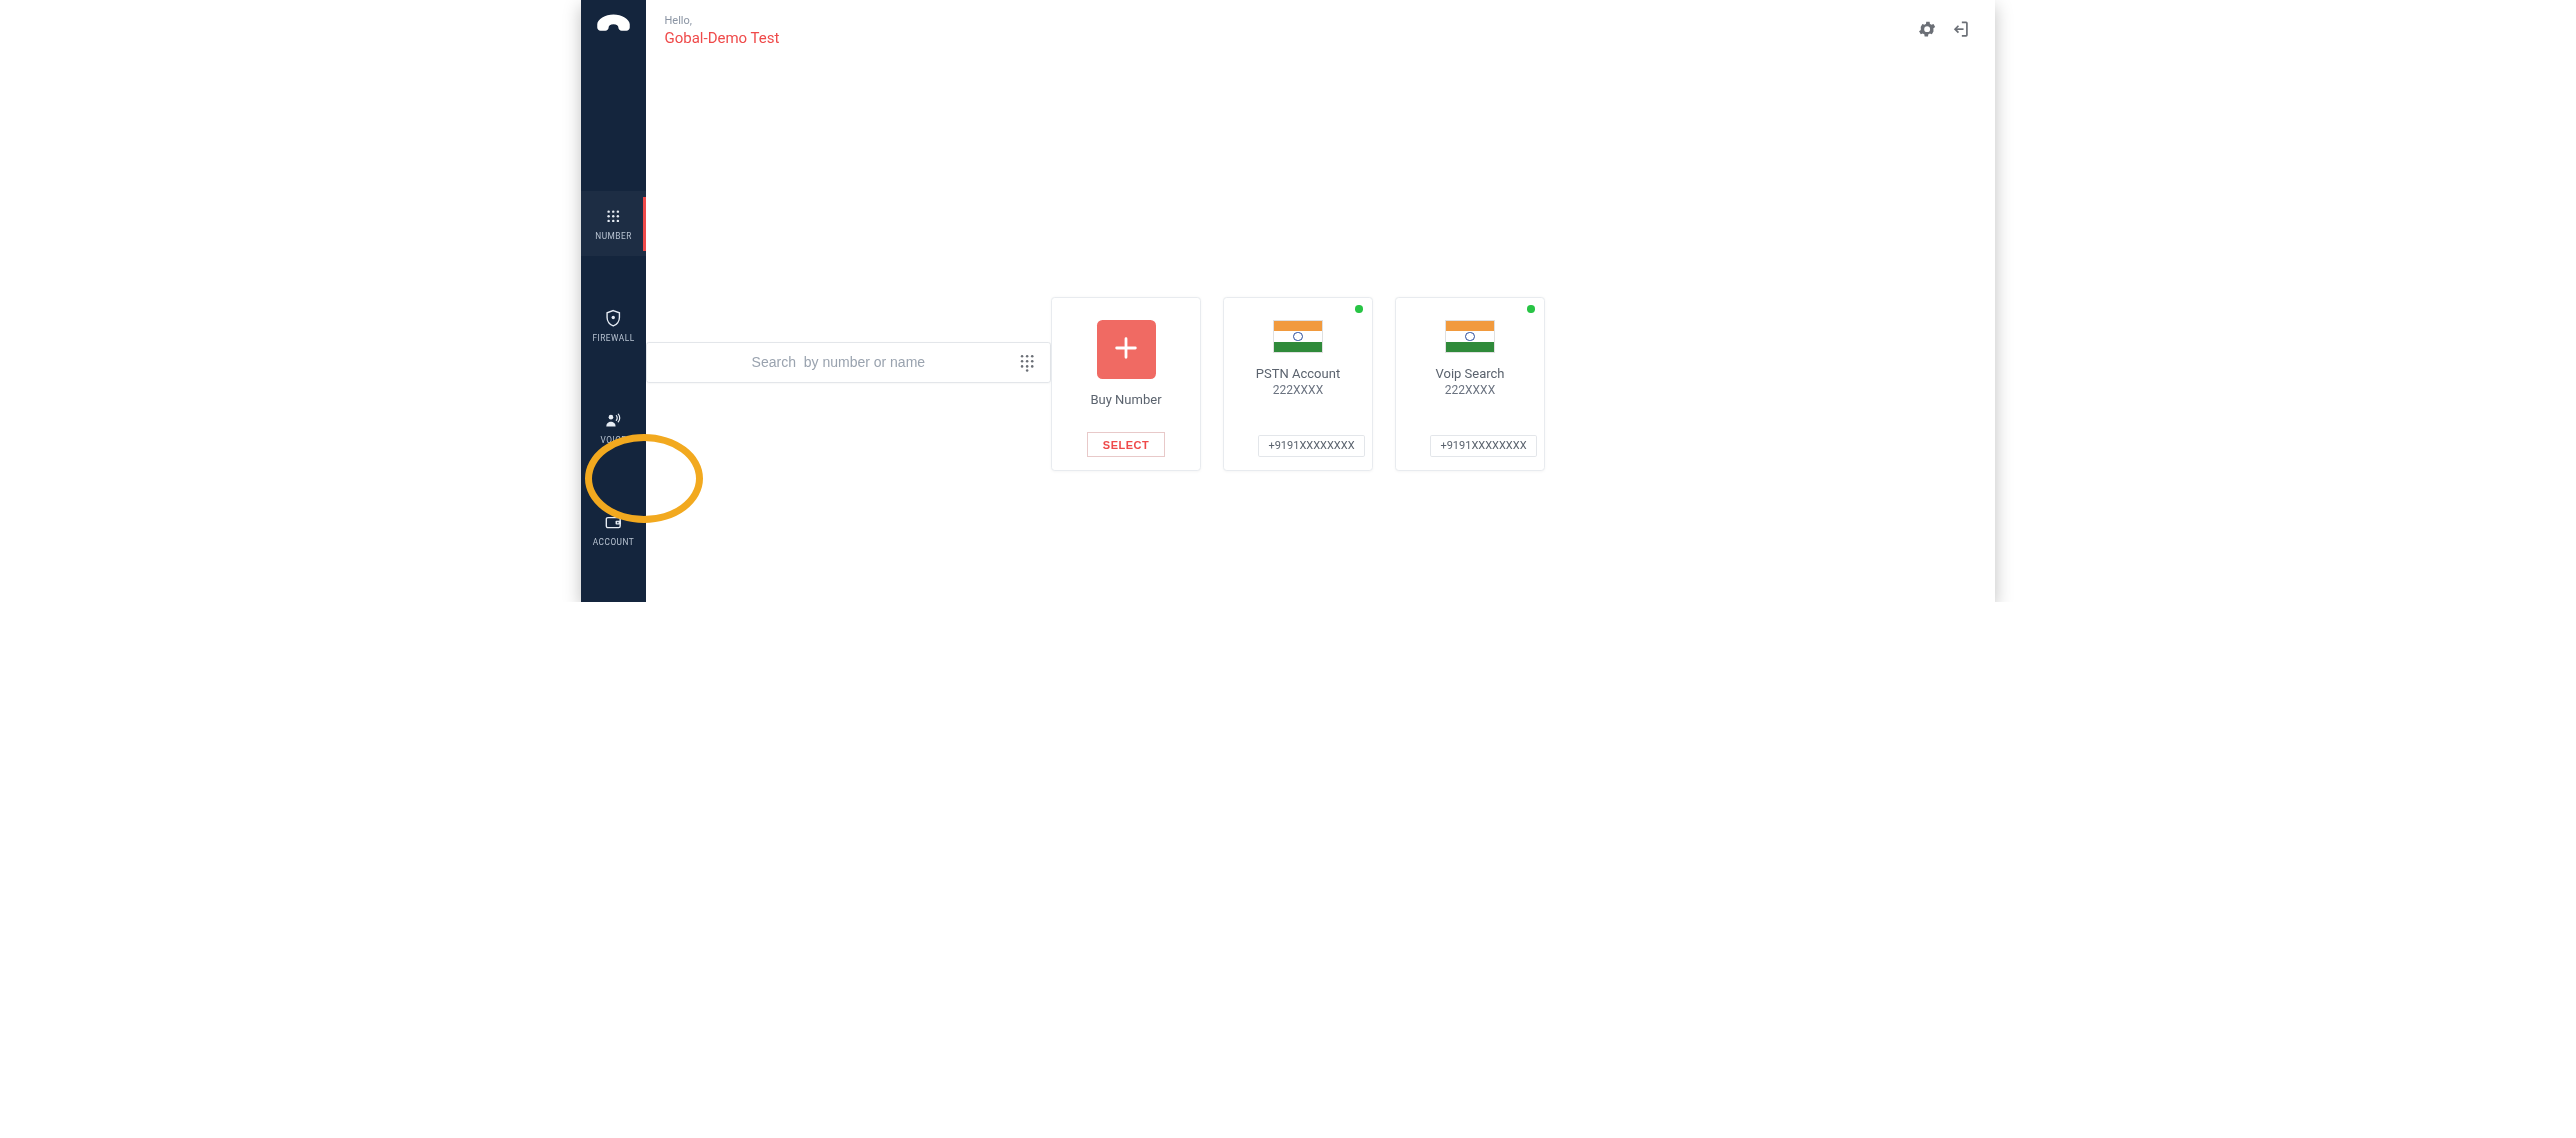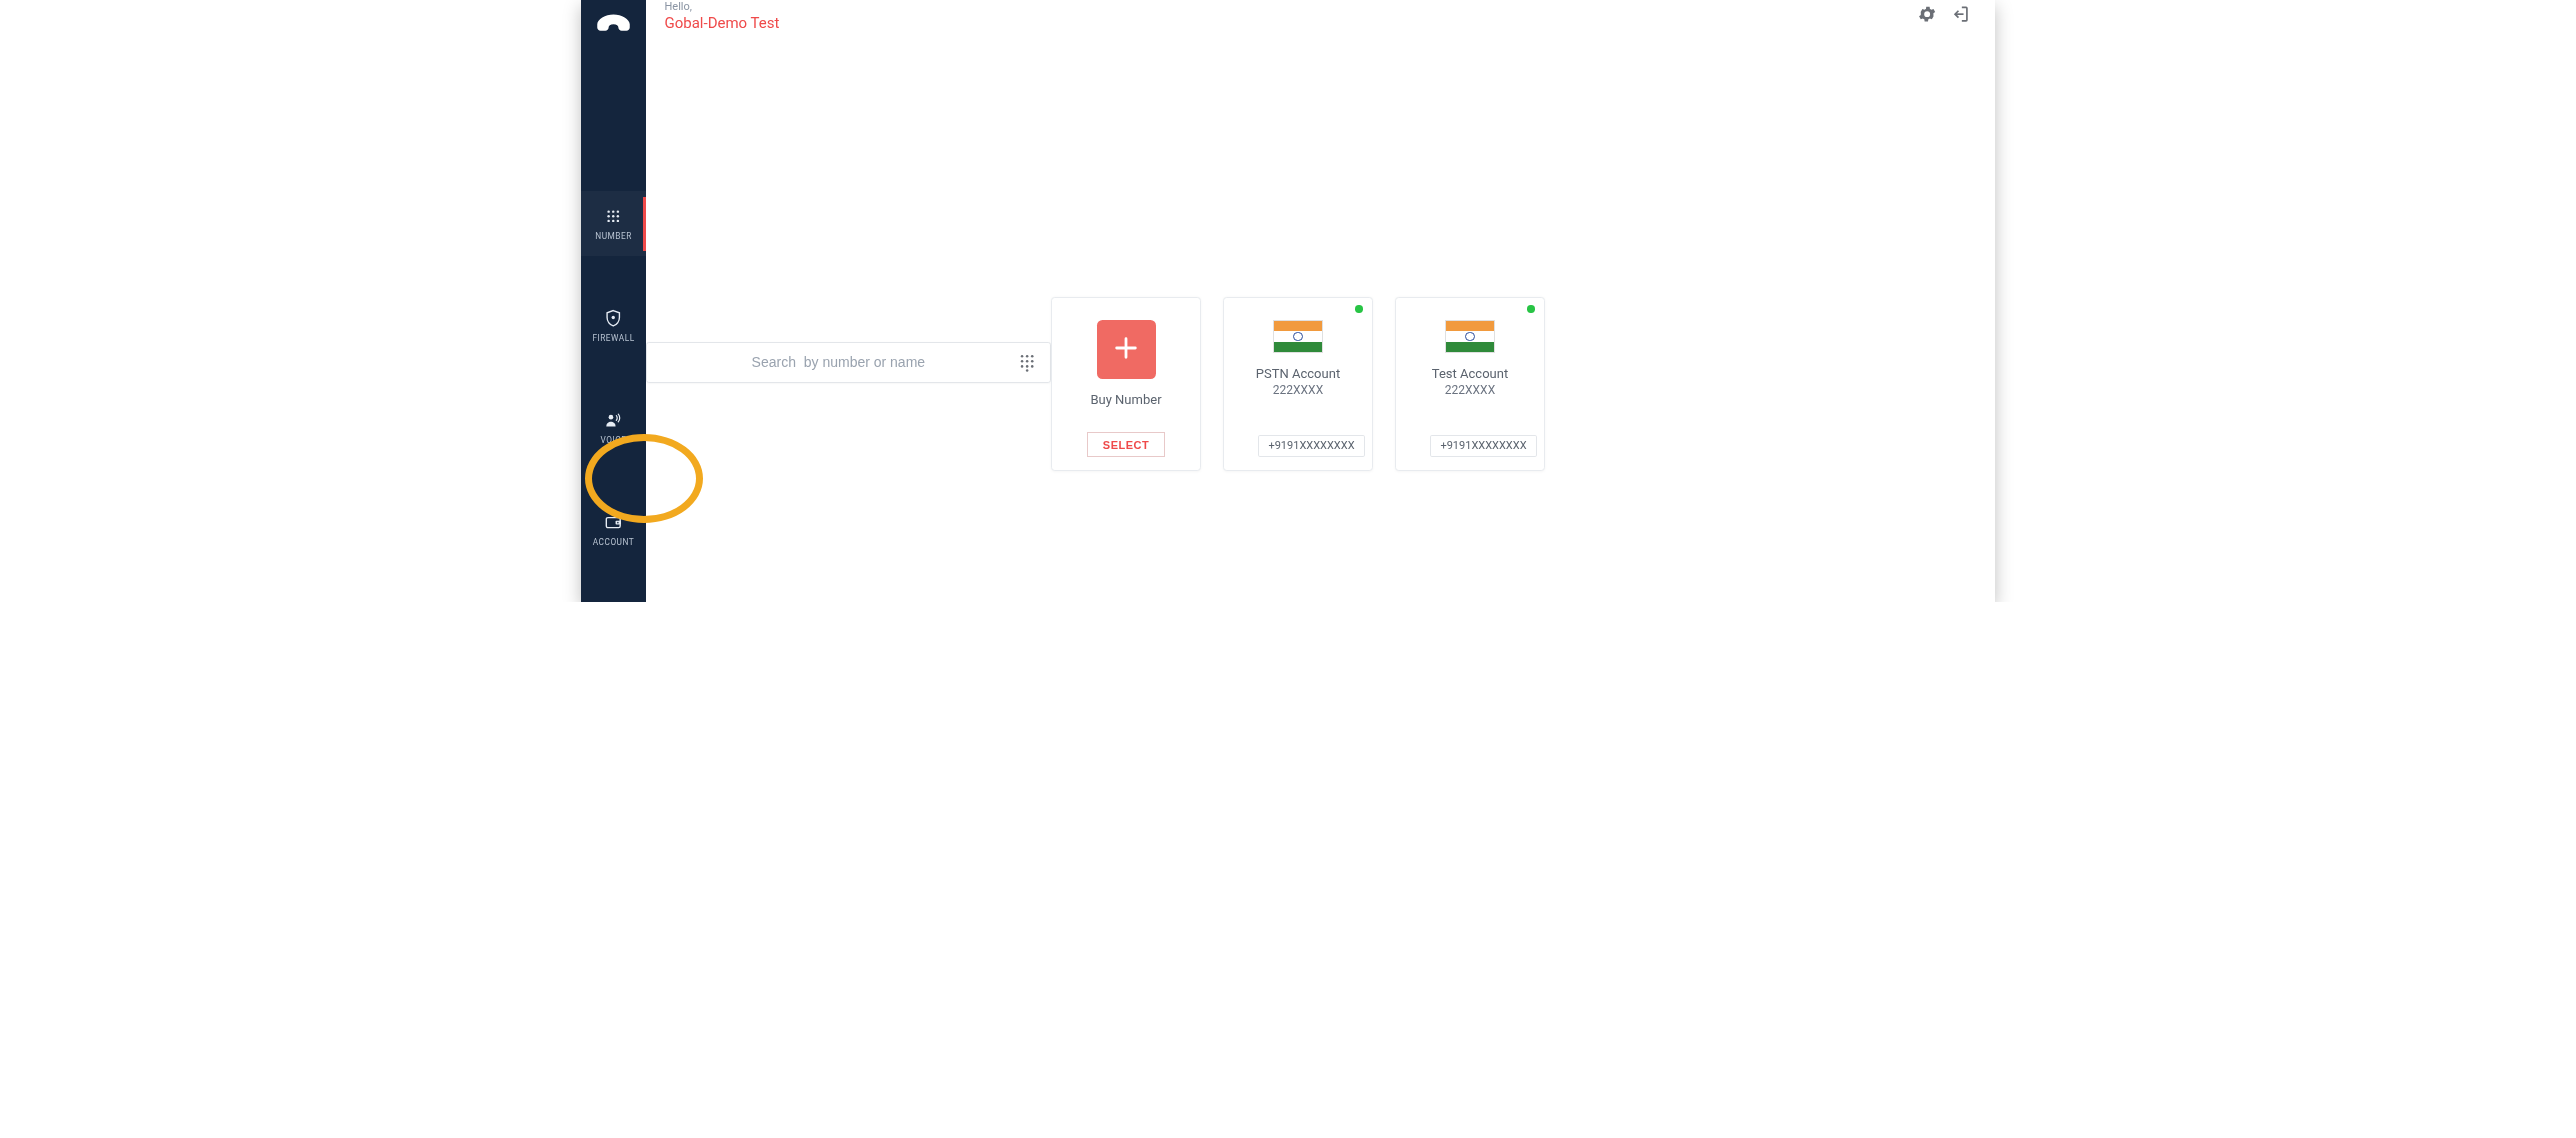--- a/index.html
+++ b/index.html
@@ -13,21 +13,21 @@
   .nav-item { display: flex; flex-direction: column; align-items: center; justify-content: center; height: 65px; cursor: pointer; position: relative; gap: 5.5px; margin-bottom: 37px; }
   .nav-item .label { font-size: 8.3px; letter-spacing: 0.5px; color: #b8c3d1; text-transform: uppercase; }
   .nav-item.active { background: rgba(255,255,255,0.04); }
   .nav-item.active::after { content: ""; position: absolute; right: 0; top: 5.5px; bottom: 5.5px; width: 2.8px; background: #ef4a4a; }
   .nav-icon { width: 18.5px; height: 18.5px; display: flex; align-items: center; justify-content: center; color: #e6ecf4; }
   
   .highlight-ellipse { position: absolute; left: 3.7px; top: 434px; width: 118px; height: 89px; border: 7.4px solid #f2a91f; border-radius: 50%; pointer-events: none; z-index: 10; }
 
   
   .main { flex: 1; display: flex; flex-direction: column; position: relative; }
-  .topbar { height: 48px; display: flex; align-items: flex-start; padding: 0 18.5px; }
+  .topbar { height: 48px; display: flex; align-items: flex-end; padding: 0 18.5px; }
   .greeting { display: flex; flex-direction: column; line-height: 1.3; }
   .greeting .hello { font-size: 11px; color: #8a94a3; }
   .greeting .name { font-size: 15px; color: #ef4a4a; }
   .topbar .spacer { flex: 1; }
   .topbar .icon-btn { width: 33px; height: 33px; display: flex; align-items: center; justify-content: center; color: #6b6f76; cursor: pointer; }
   .topbar .icon-btn svg { width: 20.3px; height: 20.3px; }
 
   
   .content { flex: 1; display: flex; flex-direction: row; align-items: center; padding-top: 74px; }
   .search { width: 405px; height: 41px; border: 0.9px solid #e3e6ea; border-radius: 2.8px; display: flex; align-items: center; padding: 0 13px; box-shadow: 0 0.9px 1.8px rgba(0,0,0,0.03); }
@@ -188,21 +188,21 @@
 
         <div class="card">
           <div class="status-dot"></div>
           <div class="flag">
             <div class="band orange"></div>
             <div class="band white">
                 <div class="chakra"></div>
               </div>
             <div class="band green"></div>
           </div>
-          <div class="title">Test Account</div>
+          <div class="title">Voip Search</div>
           <div class="subtitle">222XXXX</div>
           <div class="phone-box">+9191XXXXXXXX</div>
         </div>
       </div>
     </div>
   </div>
 </div>
 
 
 </body></html>

